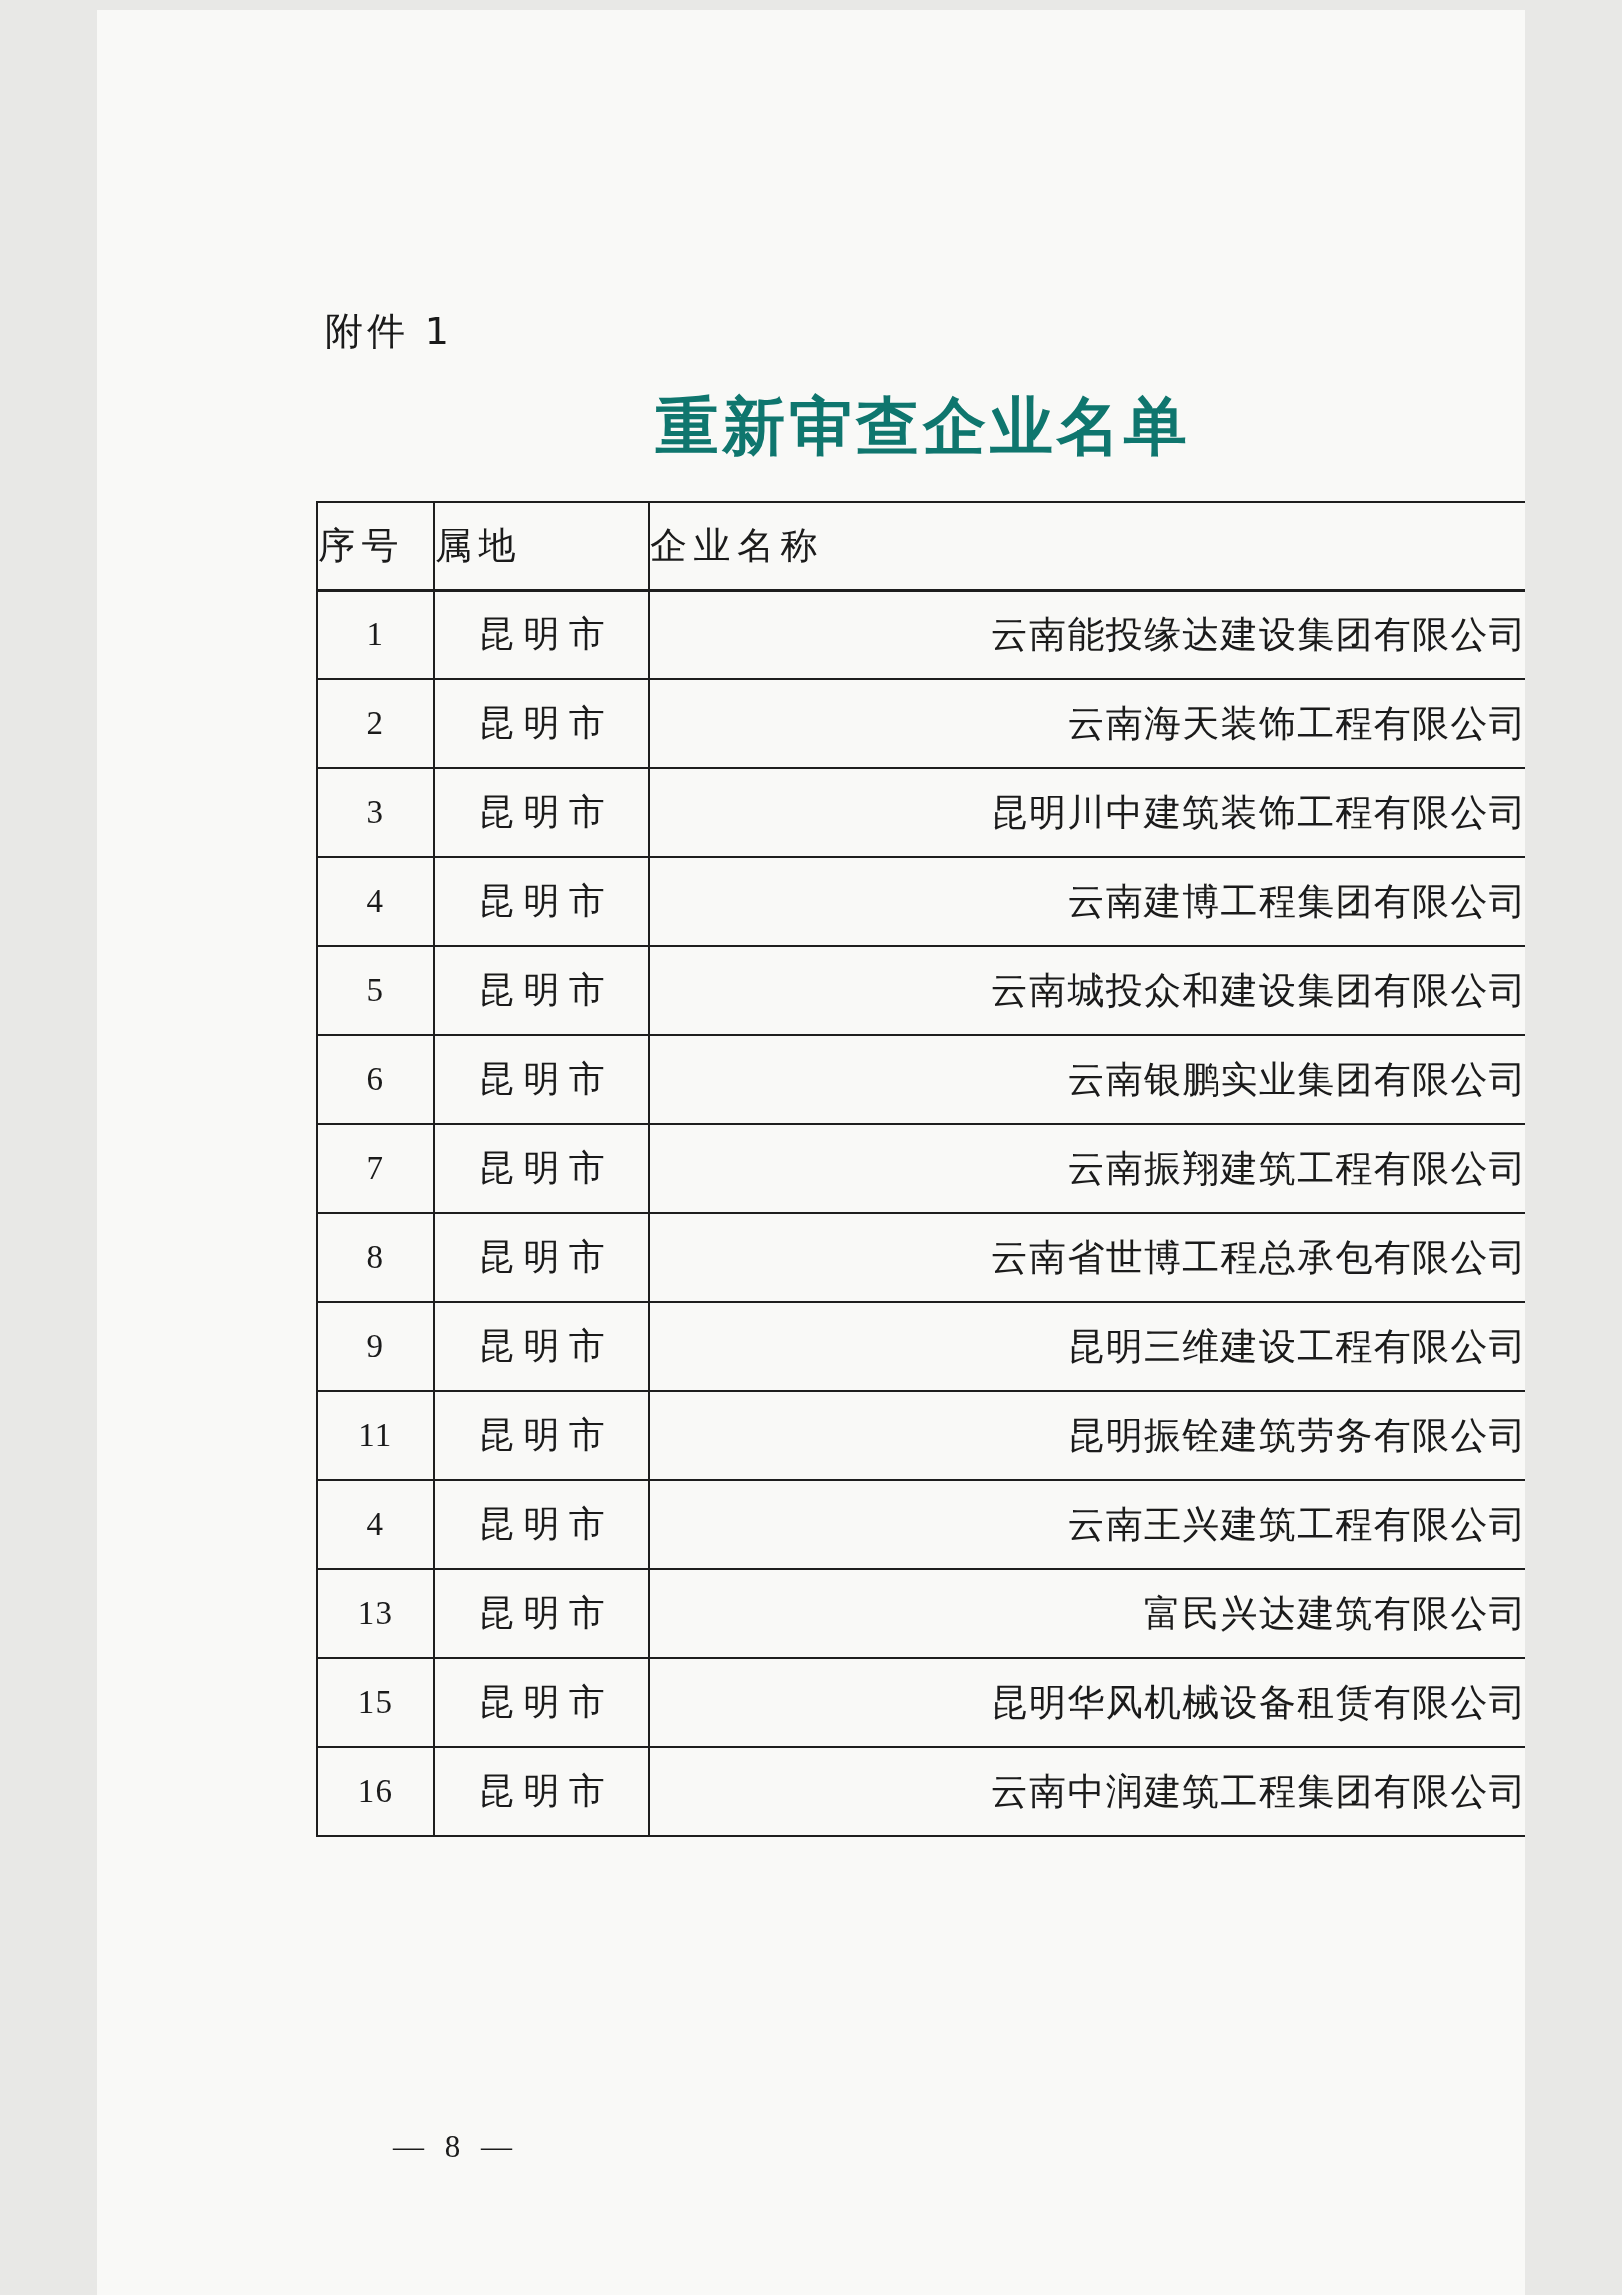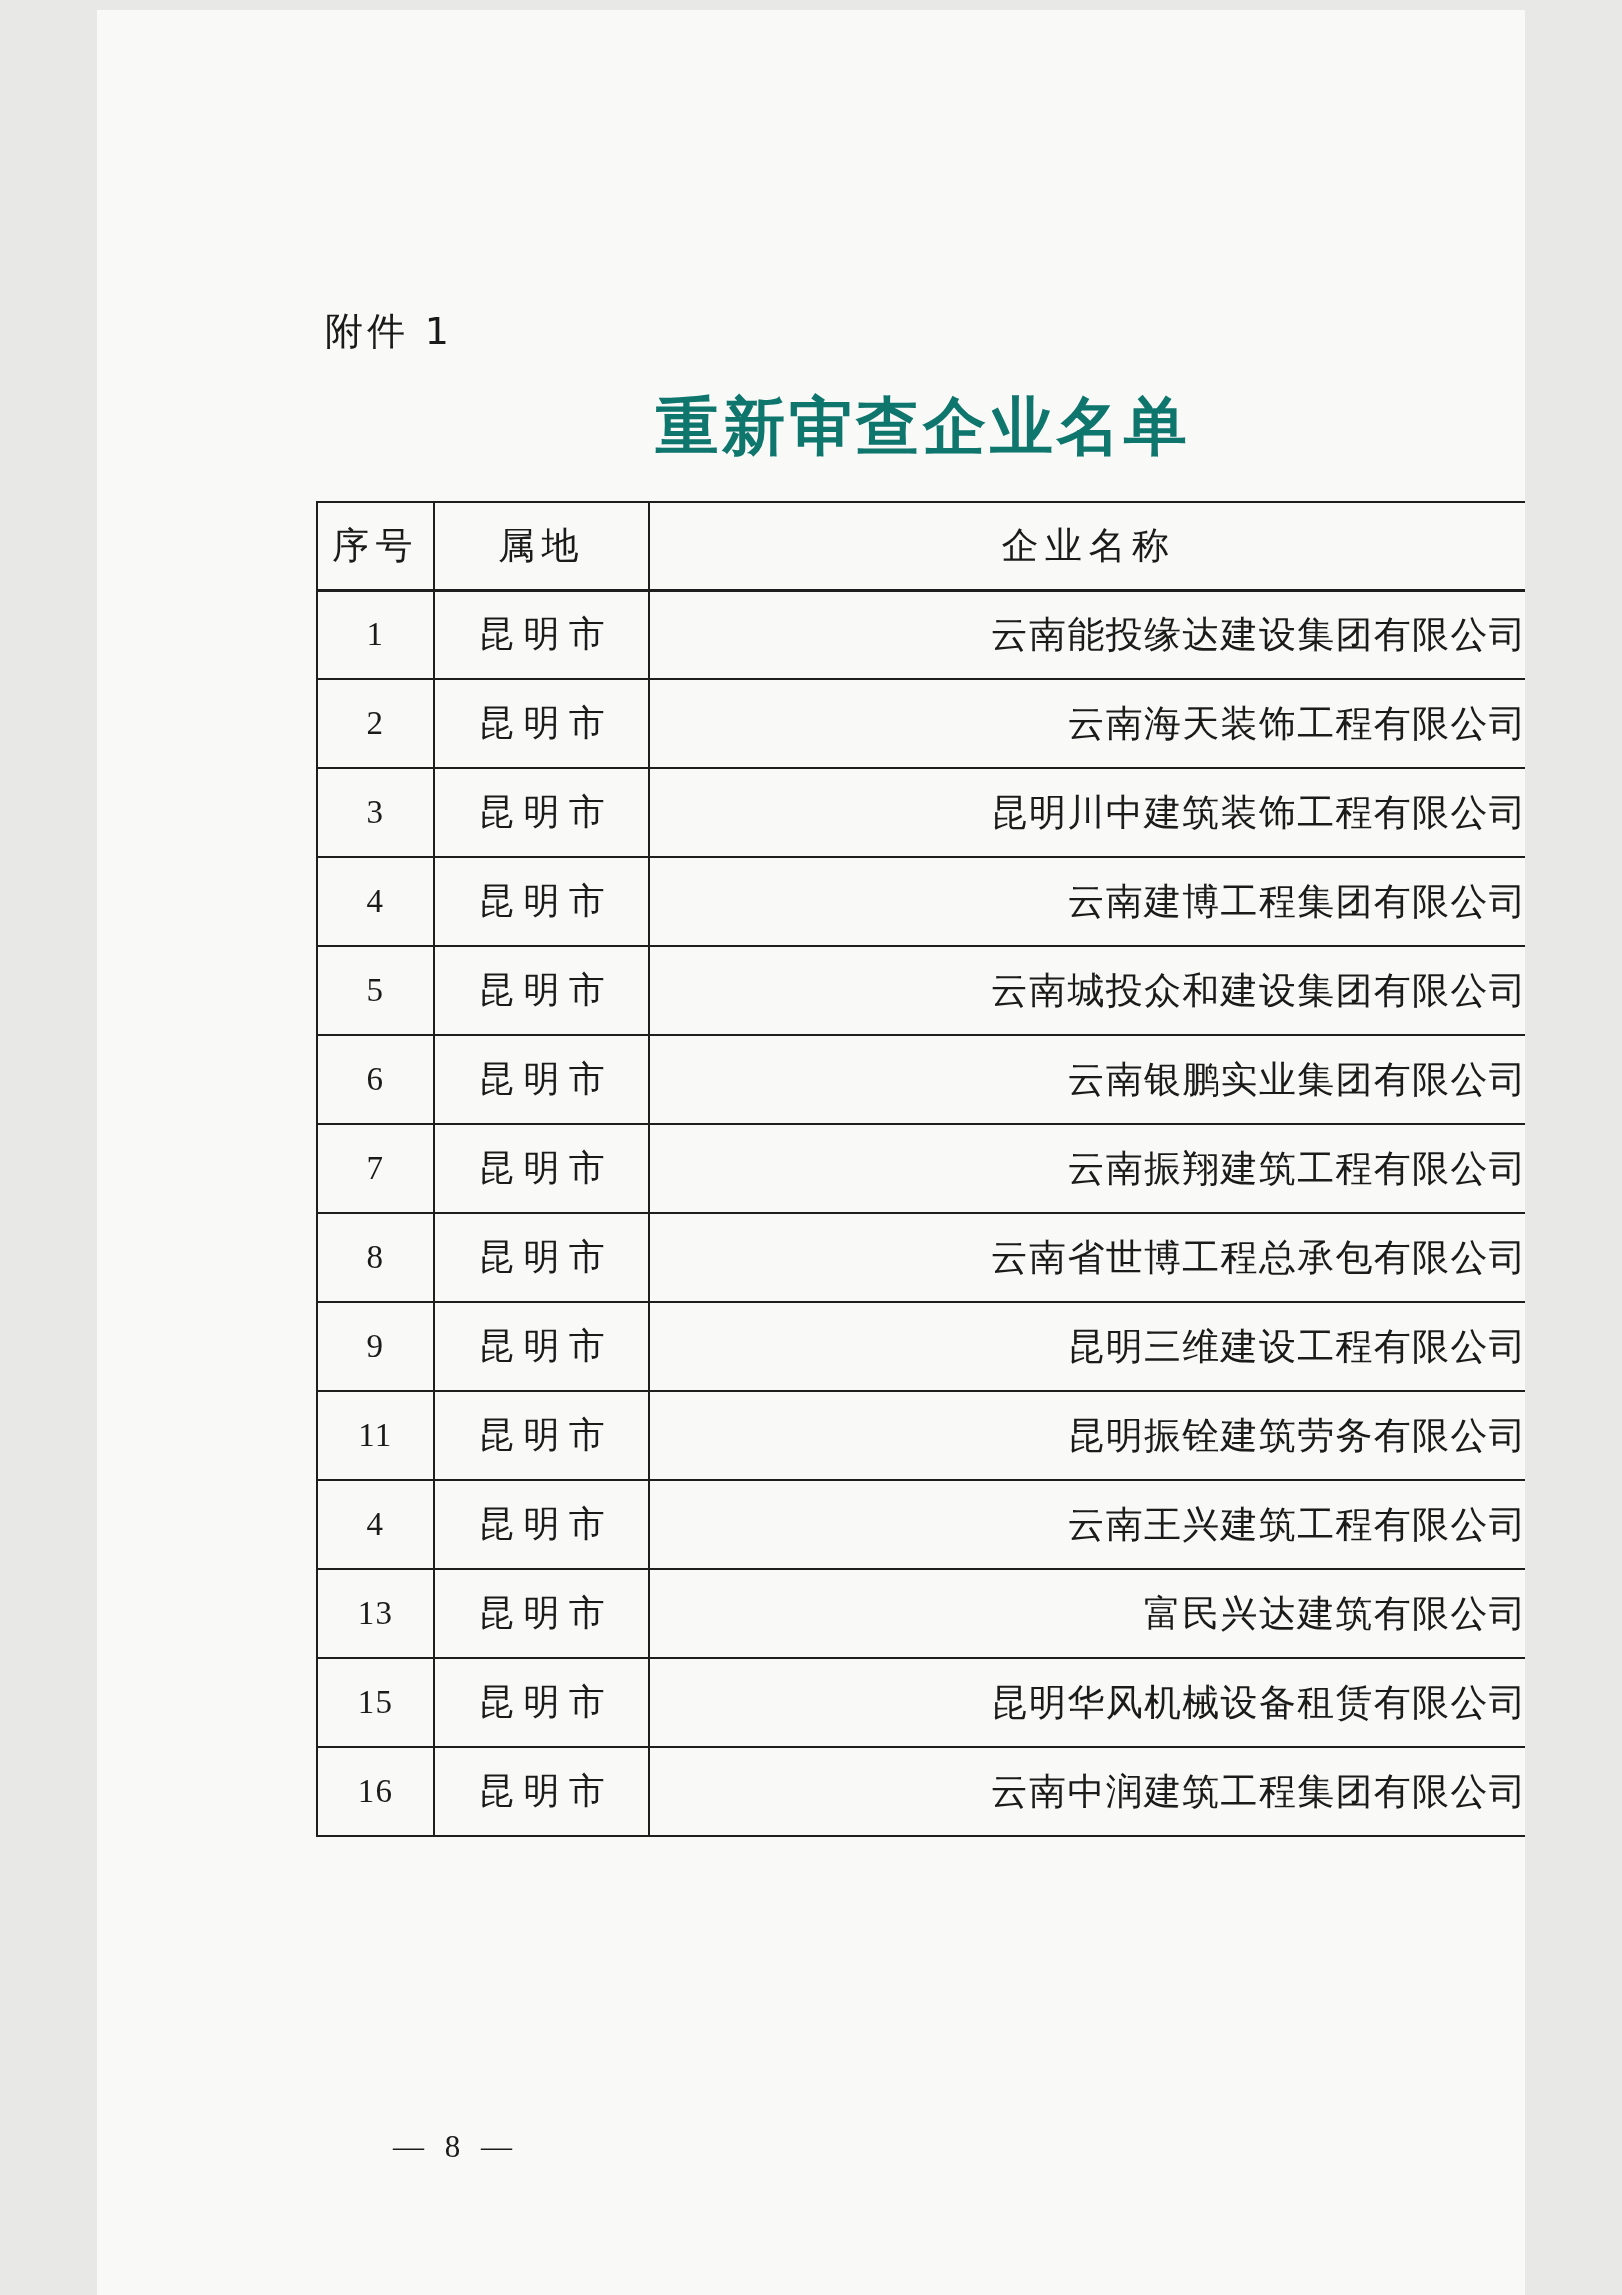--- a/index.html
+++ b/index.html
@@ -61,21 +61,21 @@
     border-bottom: 2.6px solid #1e1e1e;
     vertical-align: middle;
     font-weight: normal;
     color: #1b1b1b;
   }
   table.roster { border: 2.6px solid #161616; }
 
   table.roster thead th {
     height: 88px;
     font-size: 37px;
-    text-align: center;
+    text-align: left;
     letter-spacing: 6.5px;
     border-bottom-width: 3.3px;
   }
   table.roster tbody tr { height: 89px; }
 
   td.cell-no {
     text-align: center;
     font-size: 33px;
     letter-spacing: 1.3px;
   }

